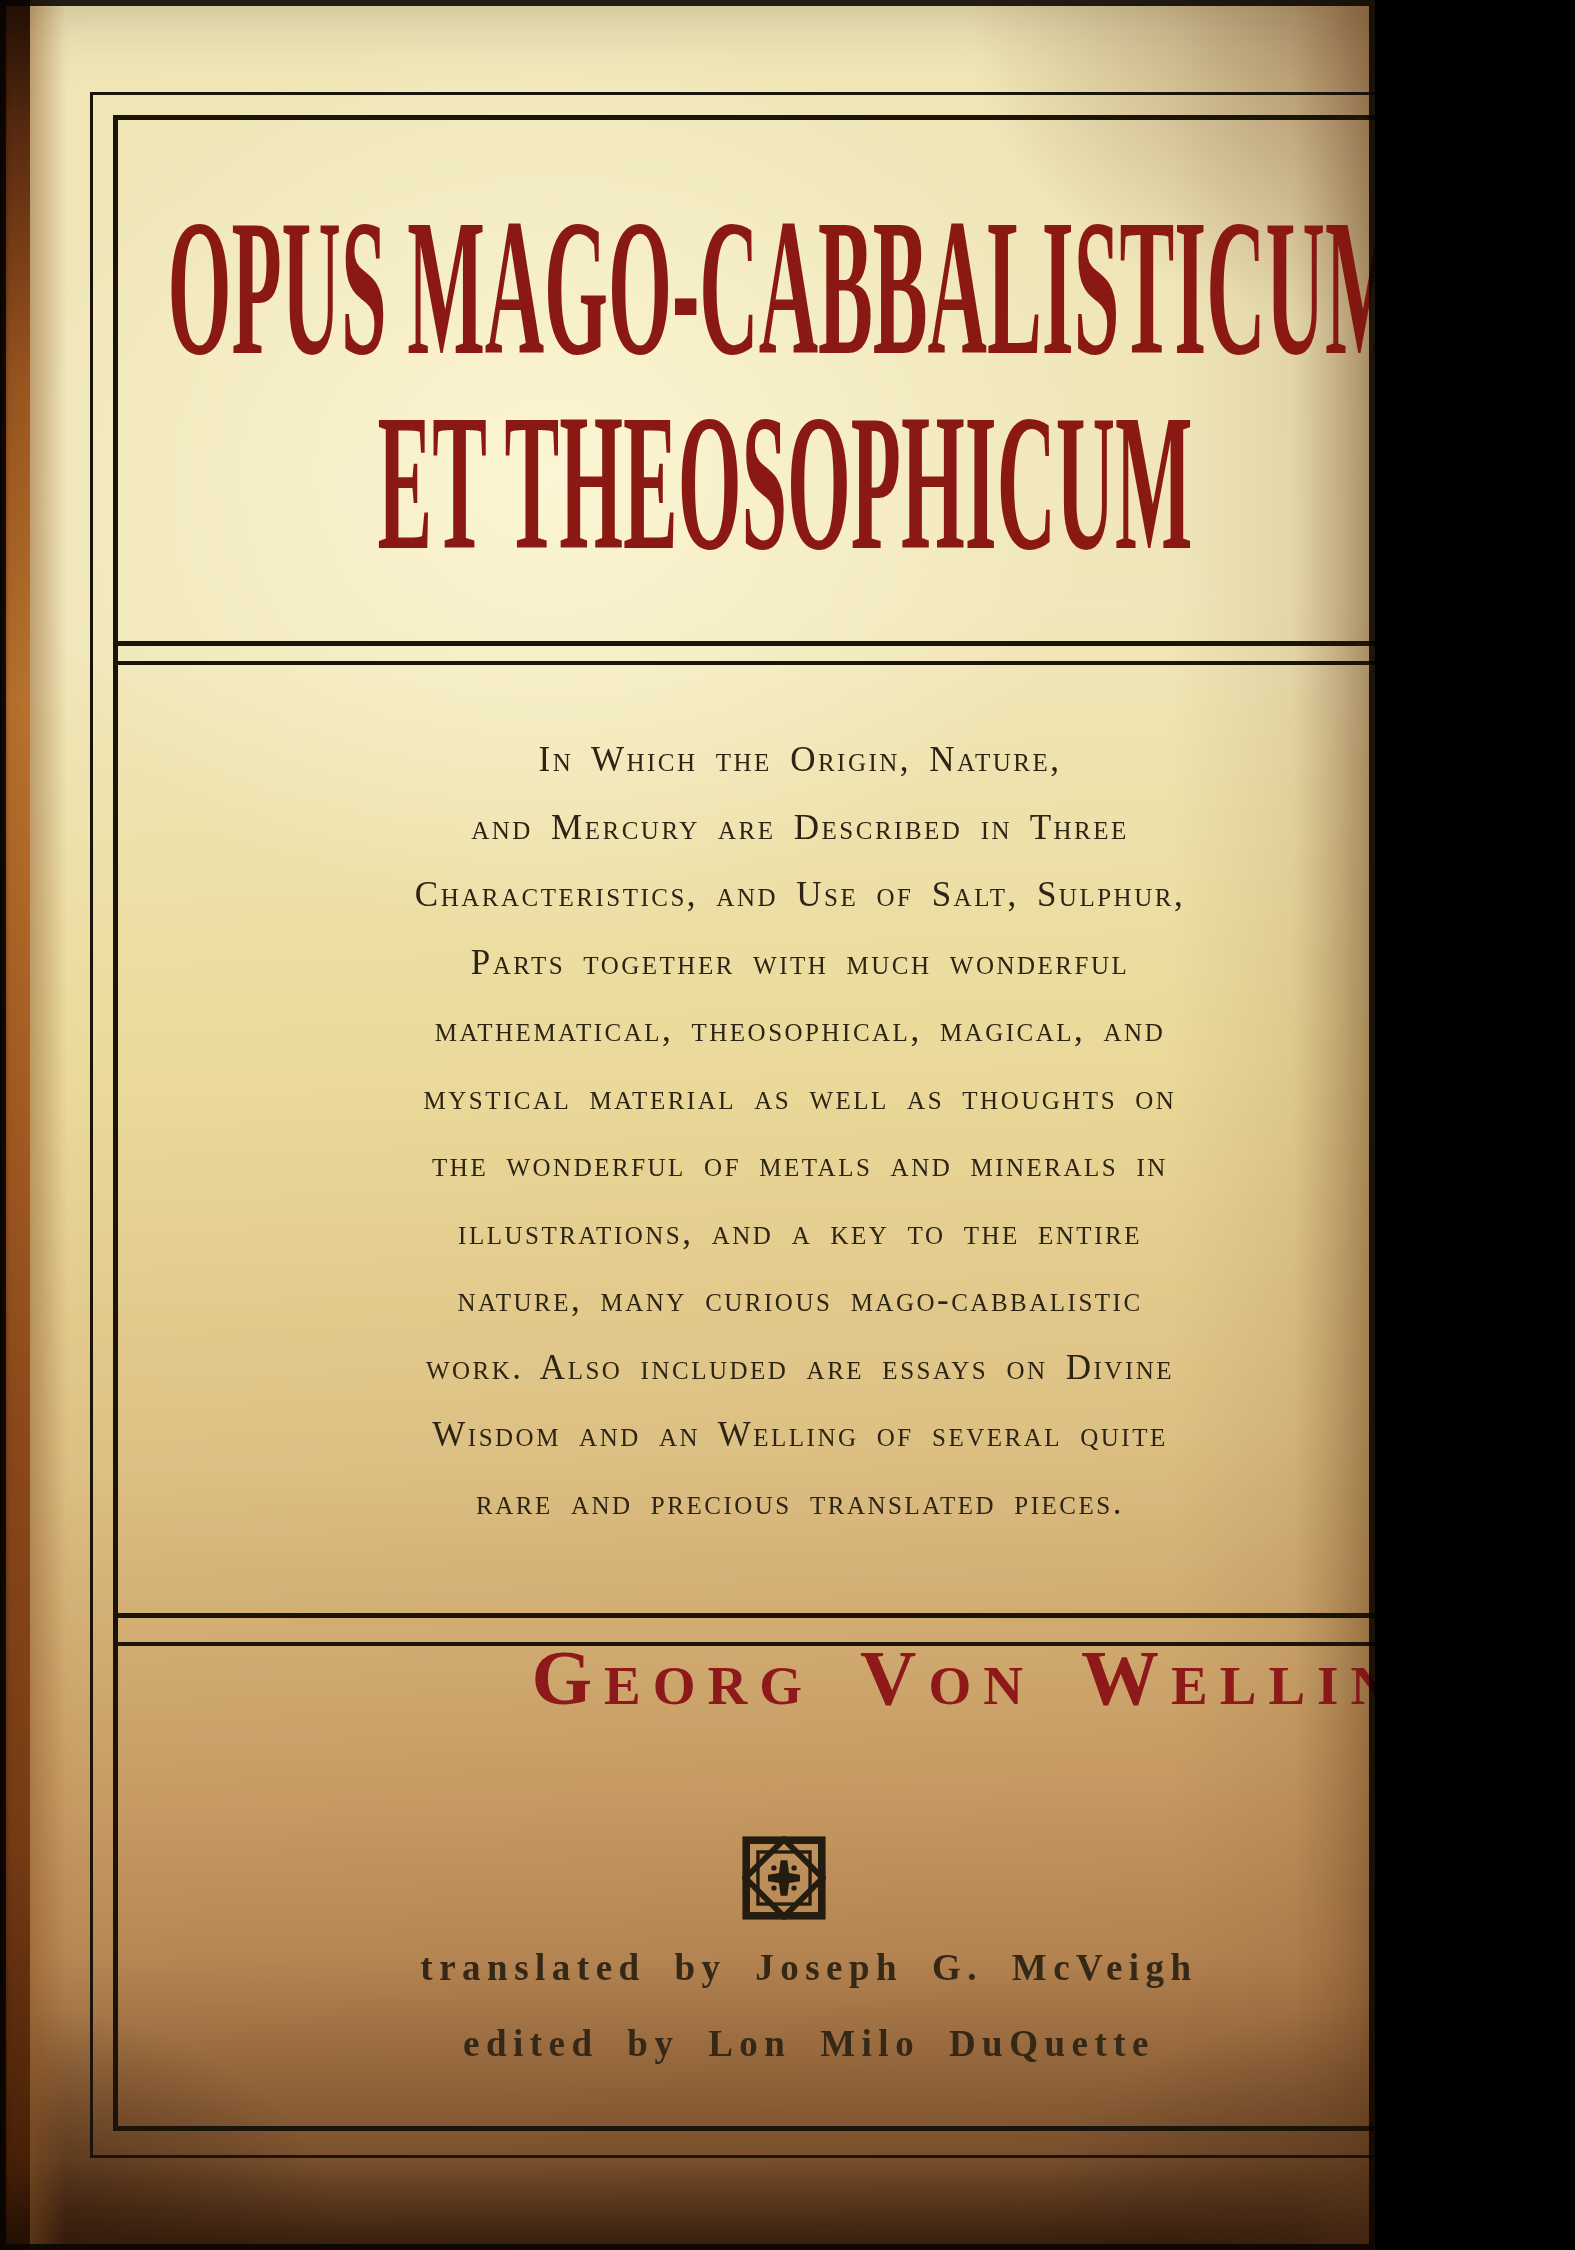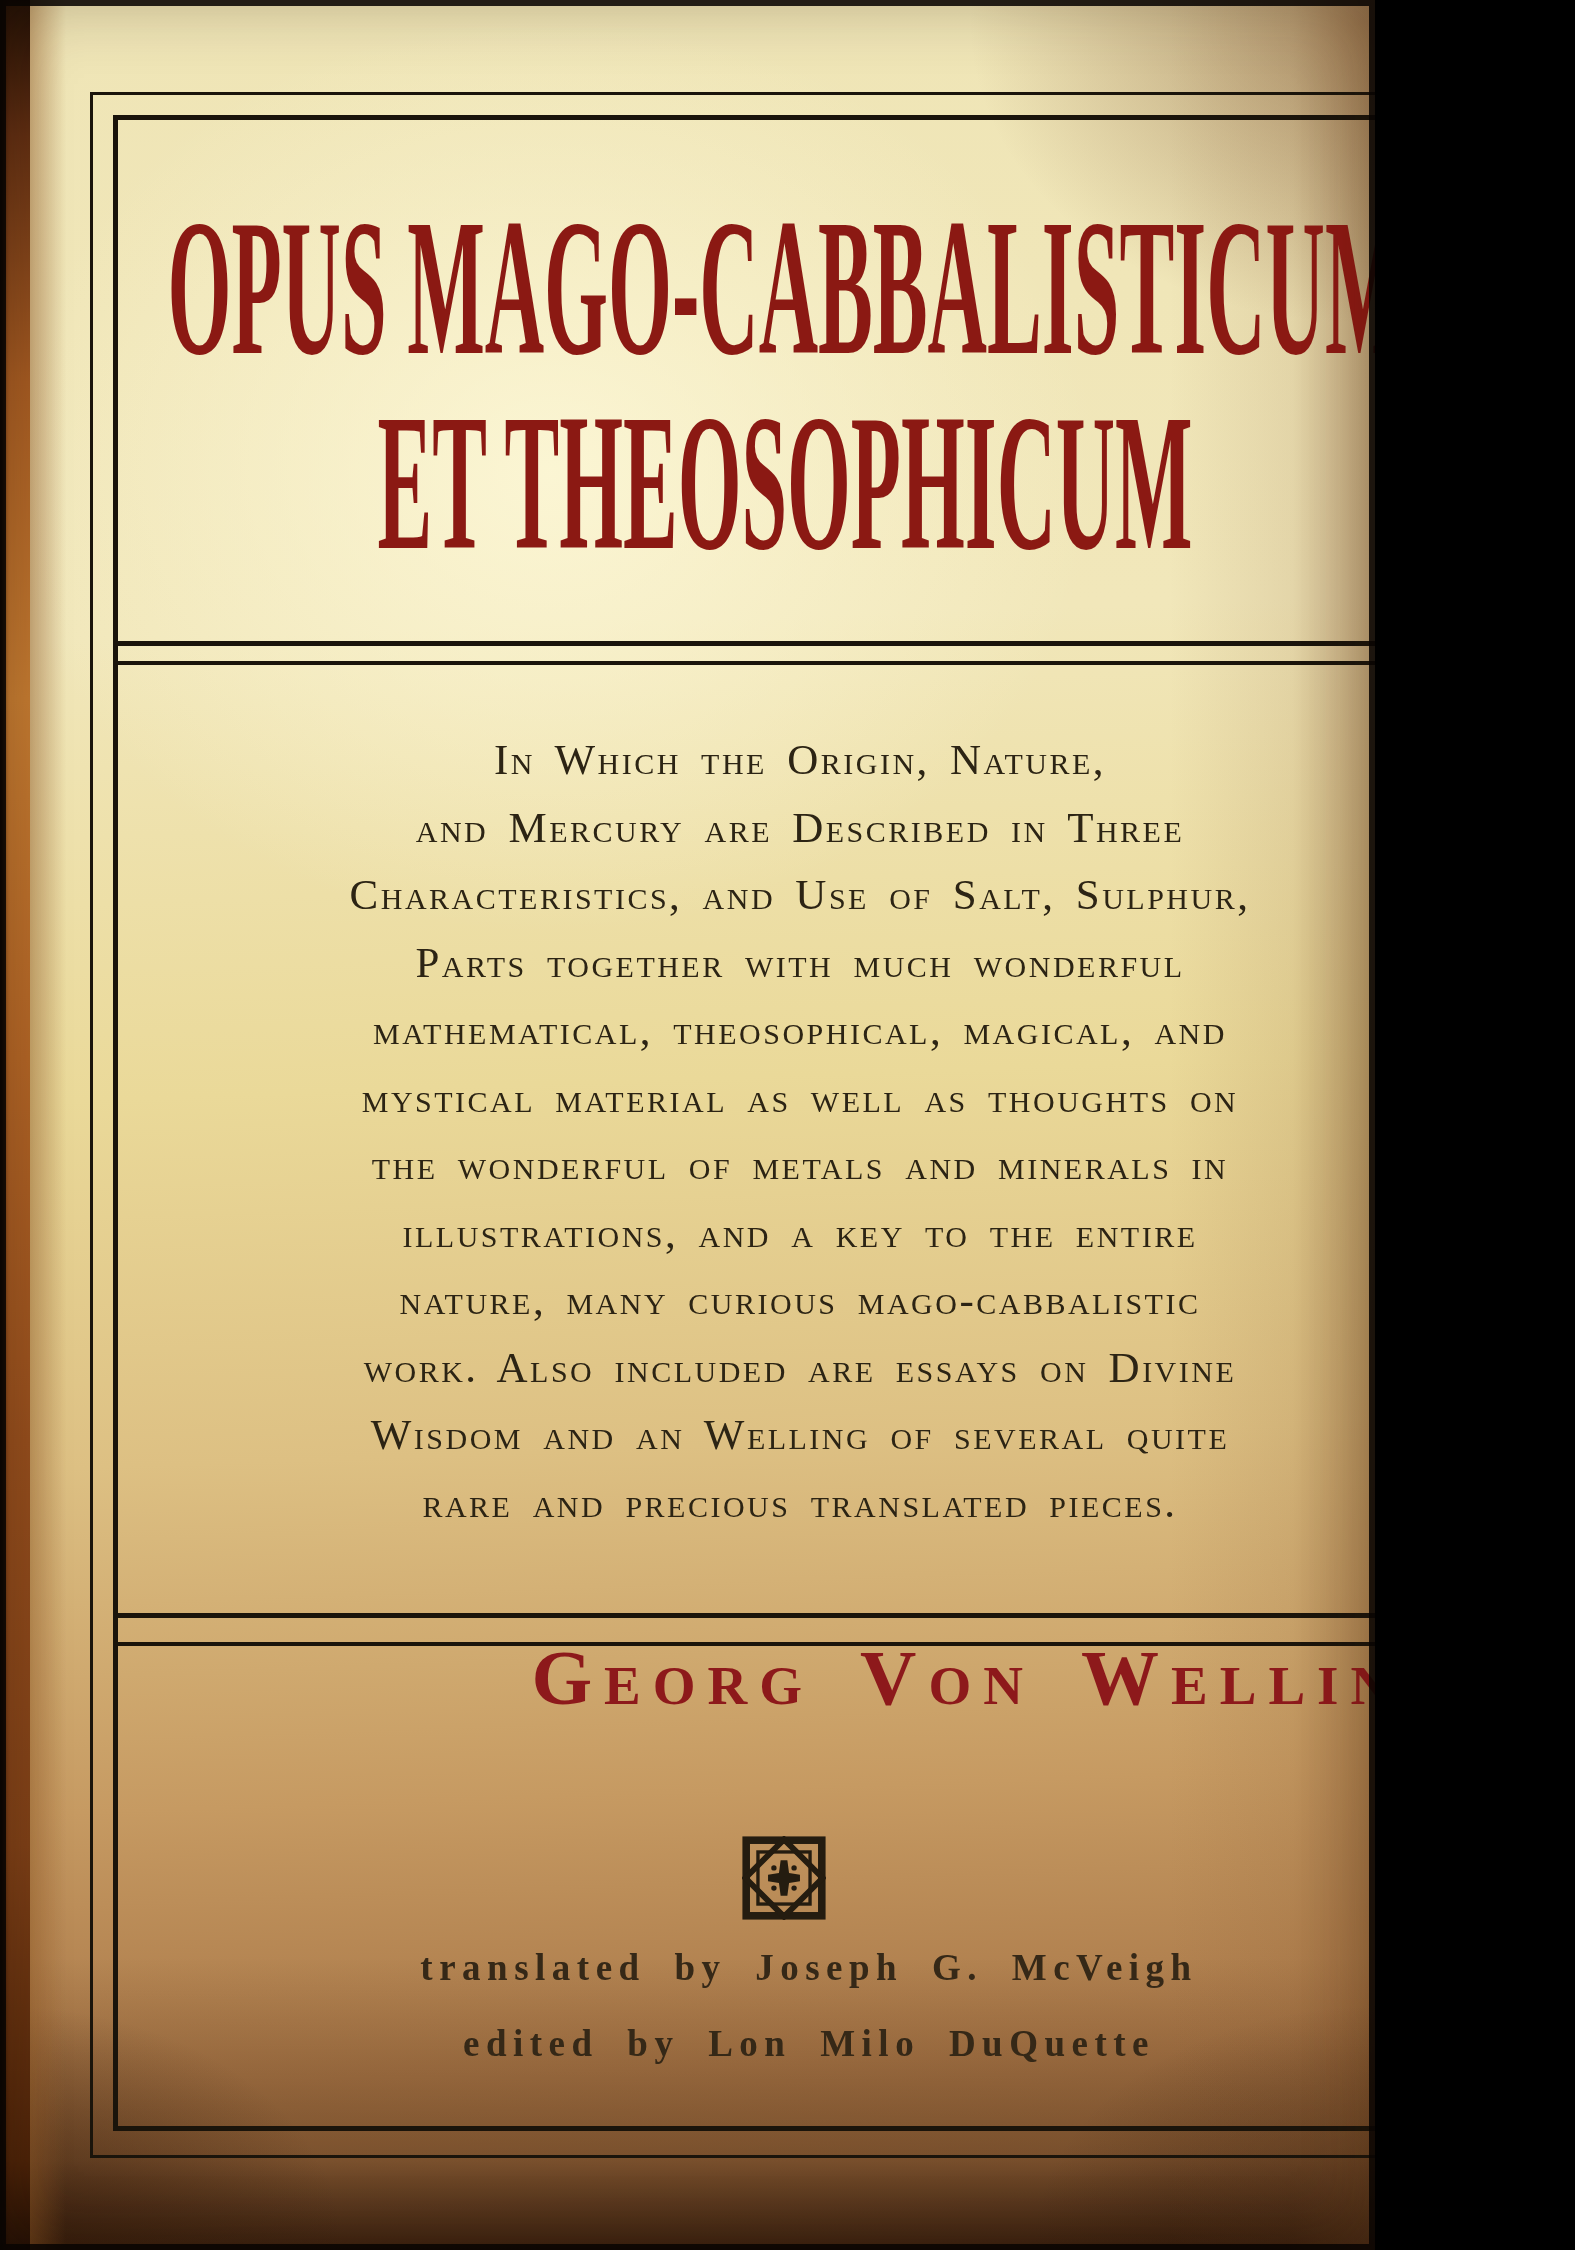--- a/index.html
+++ b/index.html
@@ -58,21 +58,21 @@
     fill:#8b1913;
     font-family:"Liberation Serif", serif;
     font-weight:bold;
   }
   
   .subtitle{
     position:absolute;left:113px;top:726px;width:1344px;
     text-align:center;color:#2c2414;
   }
   .subtitle .line{
-    font-size:43px;line-height:67.5px;
+    font-size:35px;line-height:67.5px;
     font-variant:small-caps;
     letter-spacing:2.5px;word-spacing:7px;padding-left:30px;
   }
   
   .author{
     position:absolute;left:113px;top:1638px;width:1344px;
     text-align:right;
     font-variant:small-caps;font-weight:bold;
     font-size:78px;line-height:80px;letter-spacing:12px;word-spacing:16px;
     color:#8d191b;

